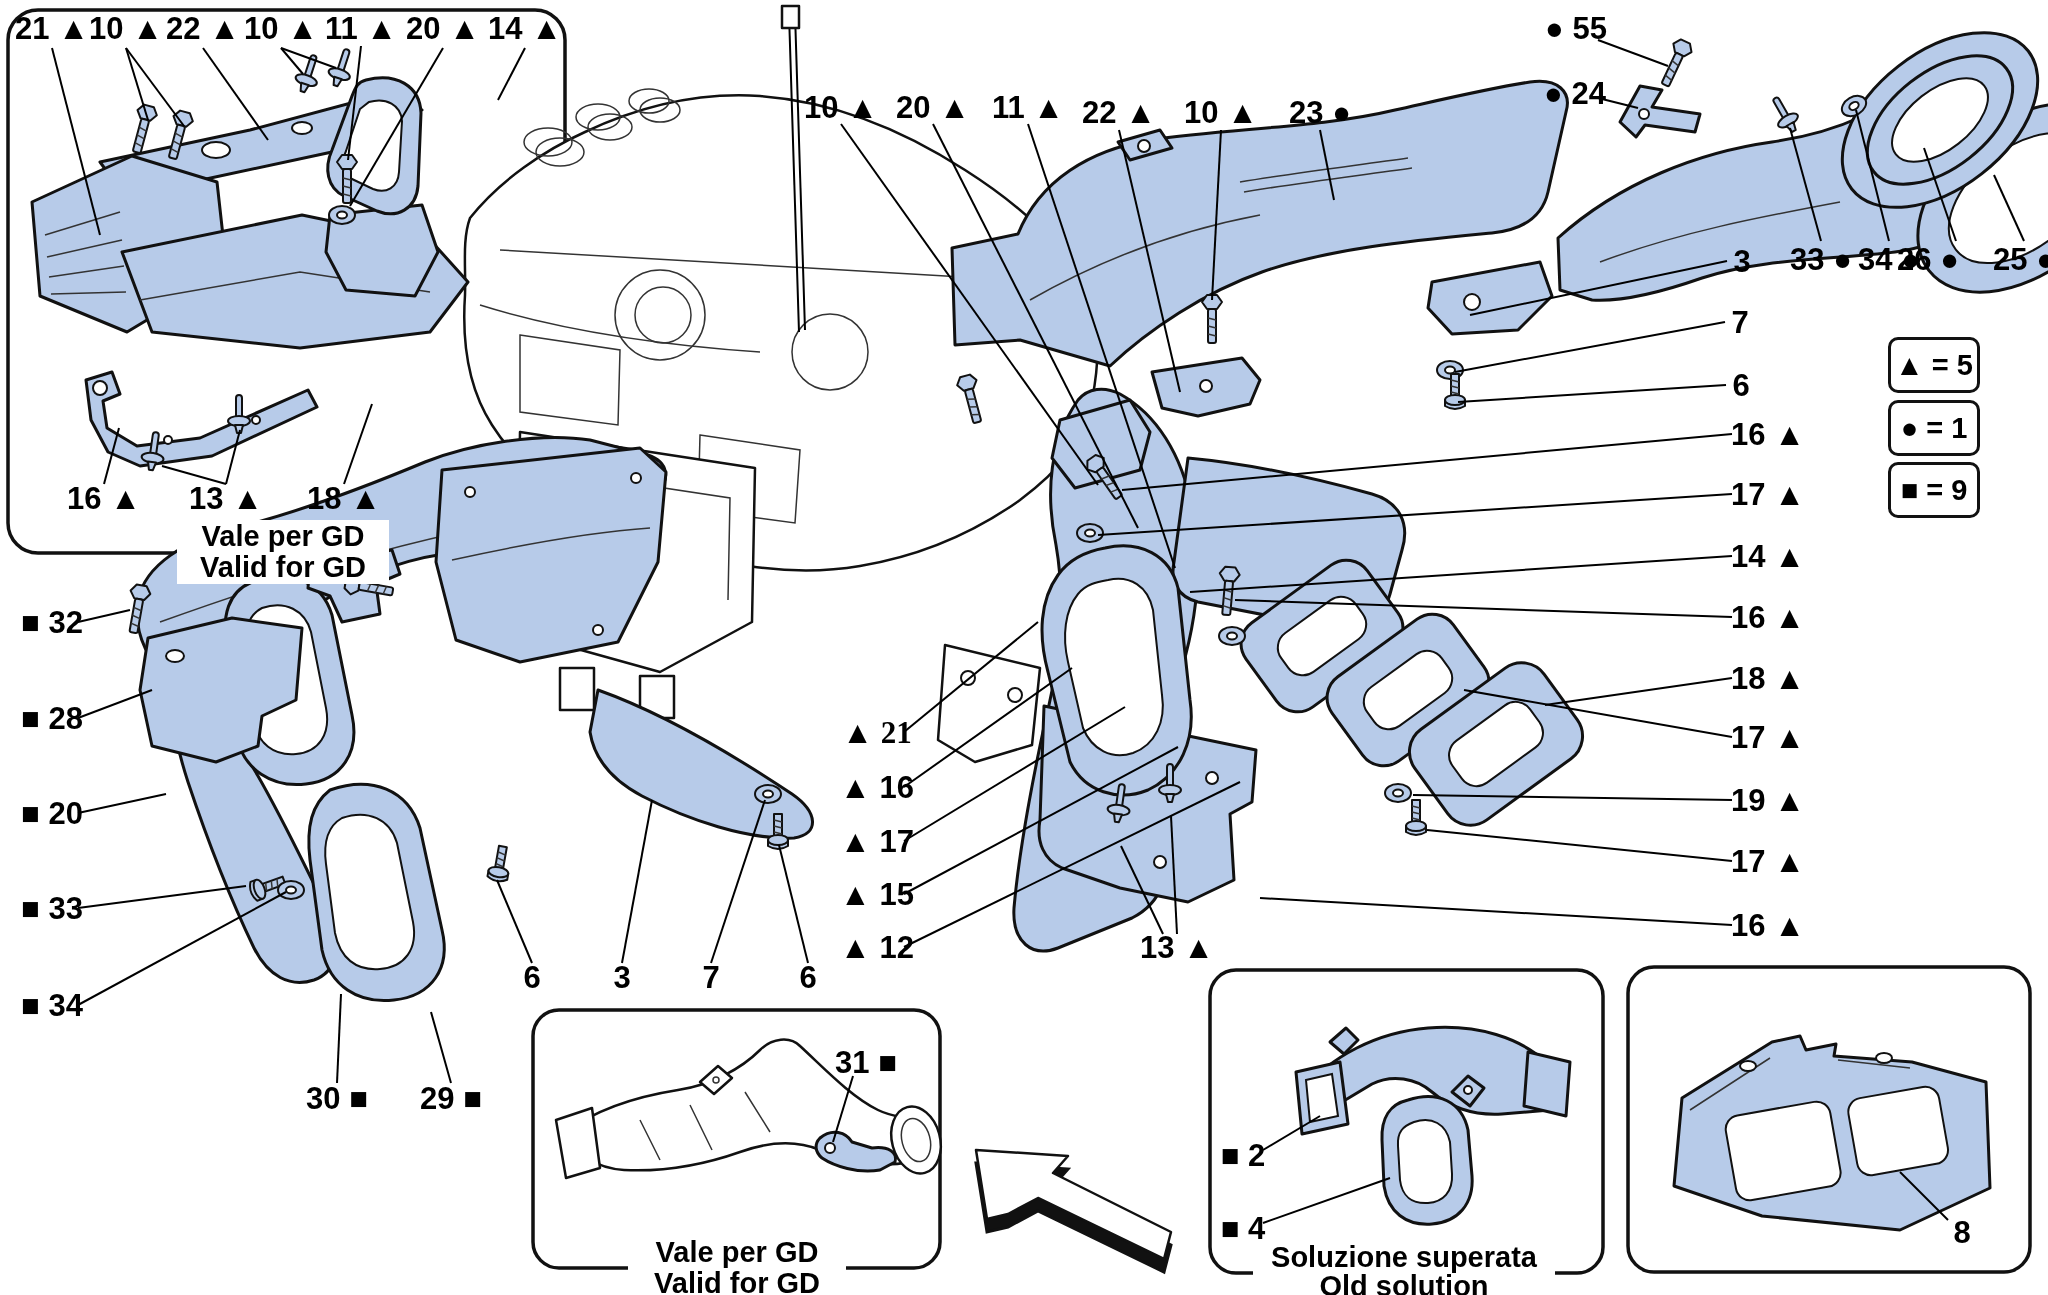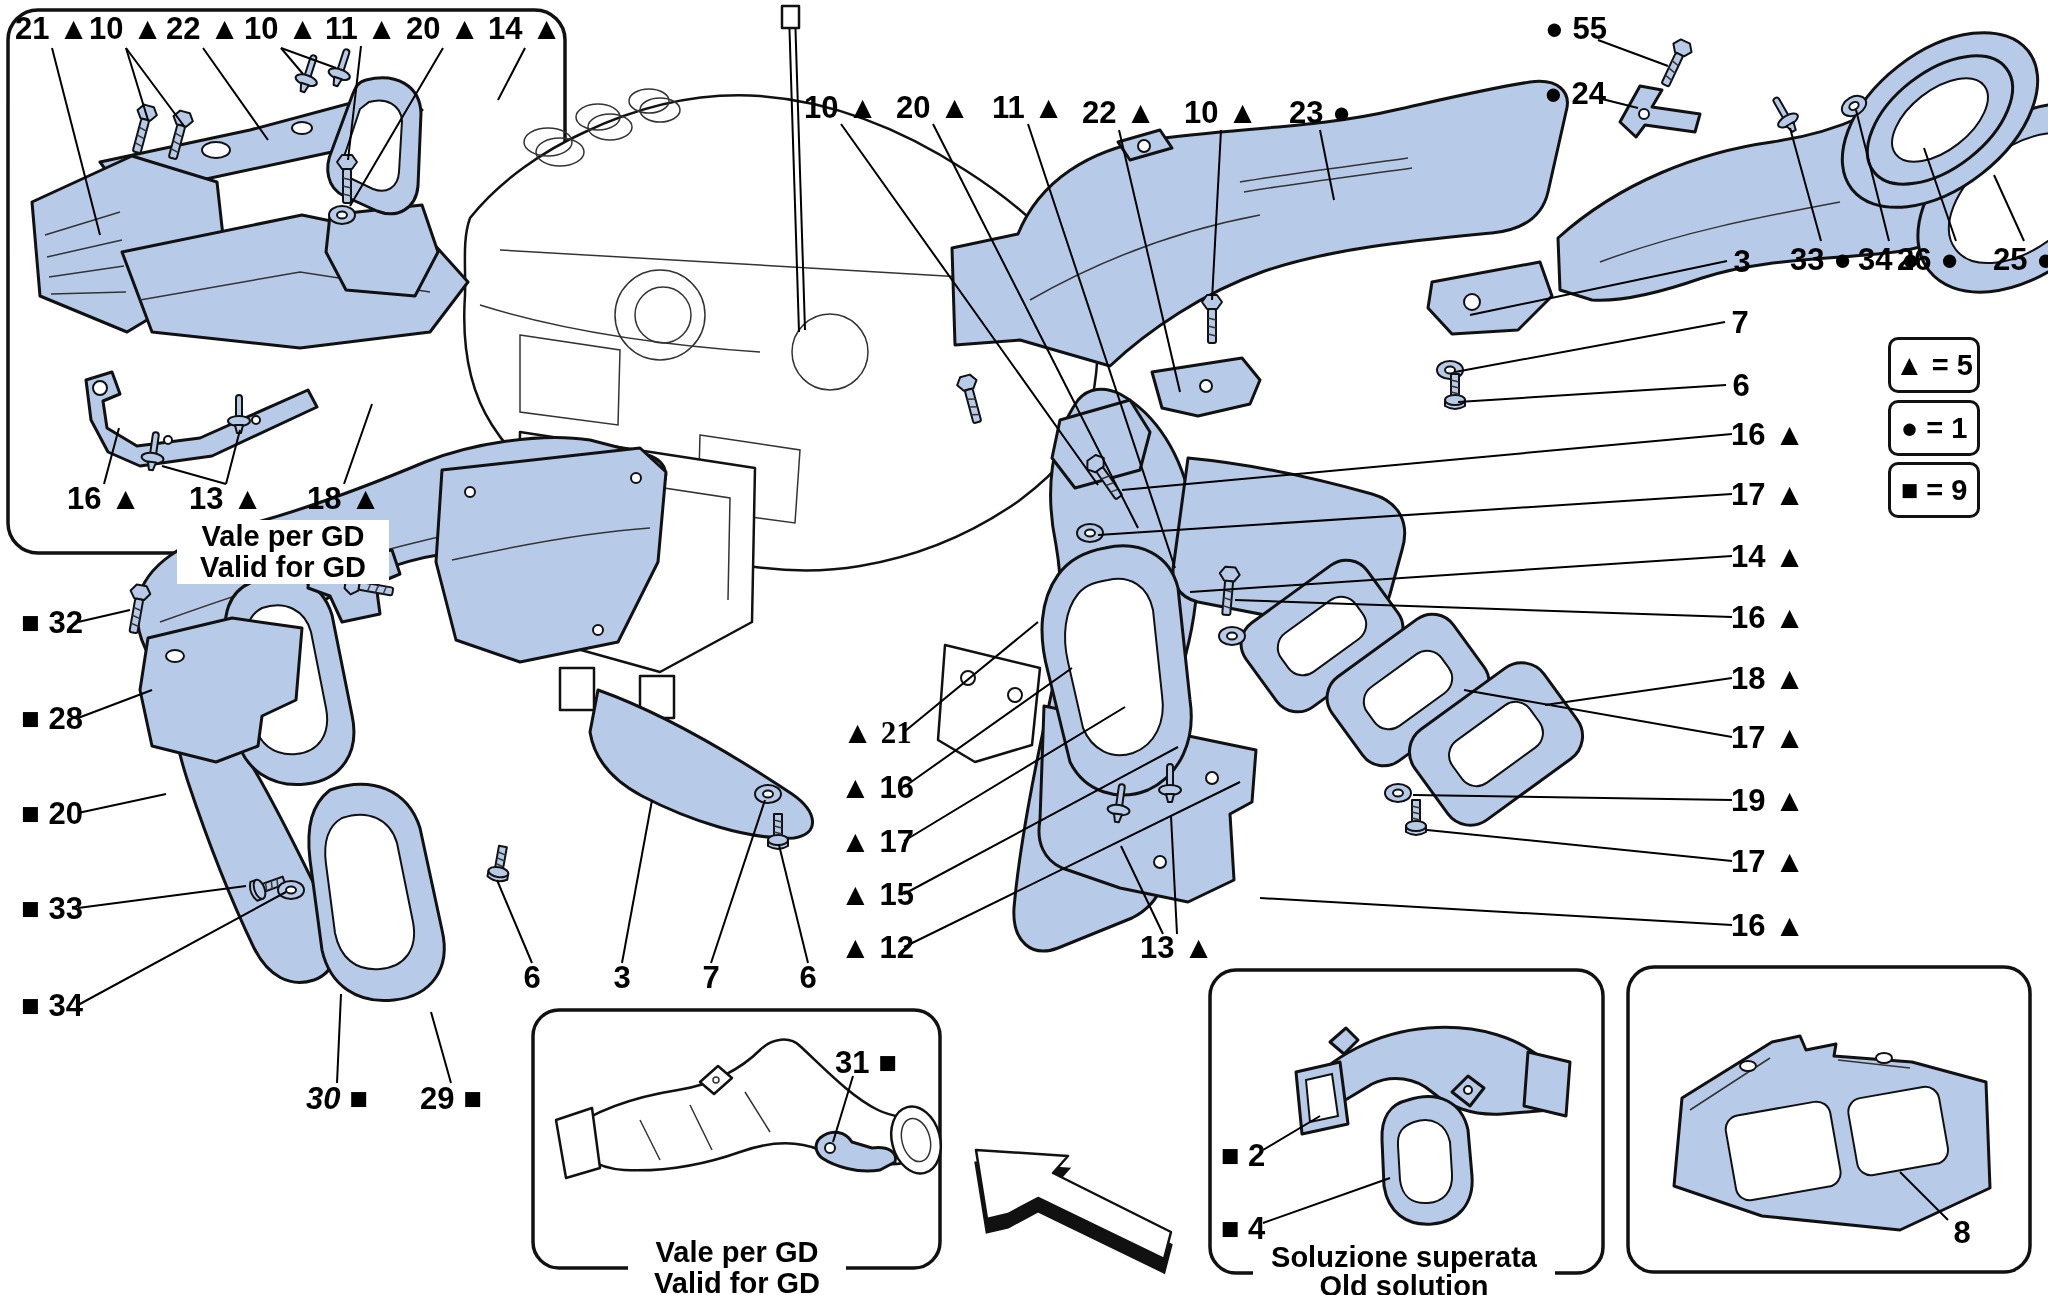--- a/index.html
+++ b/index.html
@@ -361,21 +361,21 @@
 <div class="callout" style="left:1768px;top:800px;">19 ▲</div>
 <div class="callout" style="left:1768px;top:861px;">17 ▲</div>
 <div class="callout" style="left:1768px;top:925px;">16 ▲</div>
 
 <div class="callout" style="left:52px;top:622px;">■ 32</div>
 <div class="callout" style="left:52px;top:718px;">■ 28</div>
 <div class="callout" style="left:52px;top:813px;">■ 20</div>
 <div class="callout" style="left:52px;top:908px;">■ 33</div>
 <div class="callout" style="left:52px;top:1005px;">■ 34</div>
 
-<div class="callout" style="left:337px;top:1098px;font-style:italic;">30 ■</div>
+<div class="callout" style="left:337px;top:1098px;">30 ■</div>
 <div class="callout" style="left:451px;top:1098px;">29 ■</div>
 
 <div class="callout" style="left:532px;top:977px;">6</div>
 <div class="callout" style="left:622px;top:977px;">3</div>
 <div class="callout" style="left:711px;top:977px;">7</div>
 <div class="callout" style="left:808px;top:977px;">6</div>
 
 <div class="callout" style="left:877px;top:732px;font-family:Liberation Serif, serif;">▲ 21</div>
 <div class="callout" style="left:877px;top:787px;">▲ 16</div>
 <div class="callout" style="left:877px;top:841px;">▲ 17</div>

